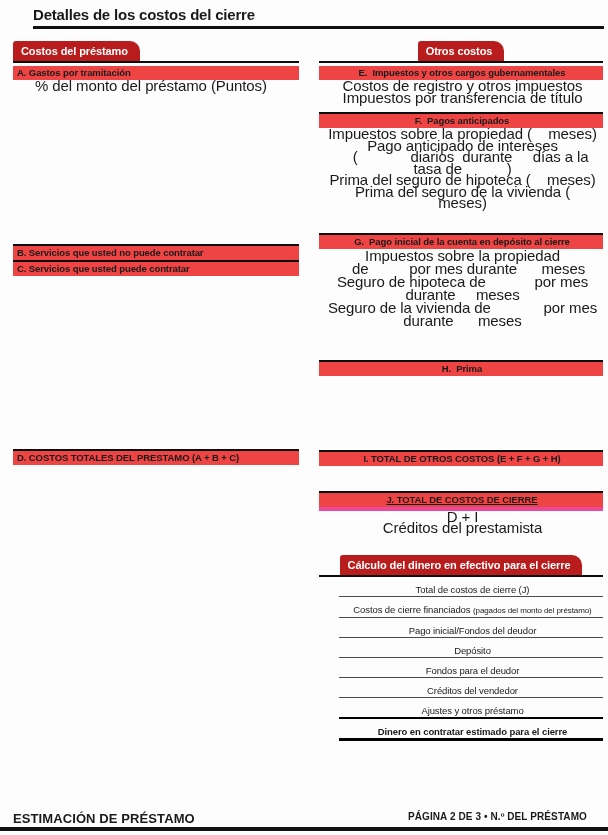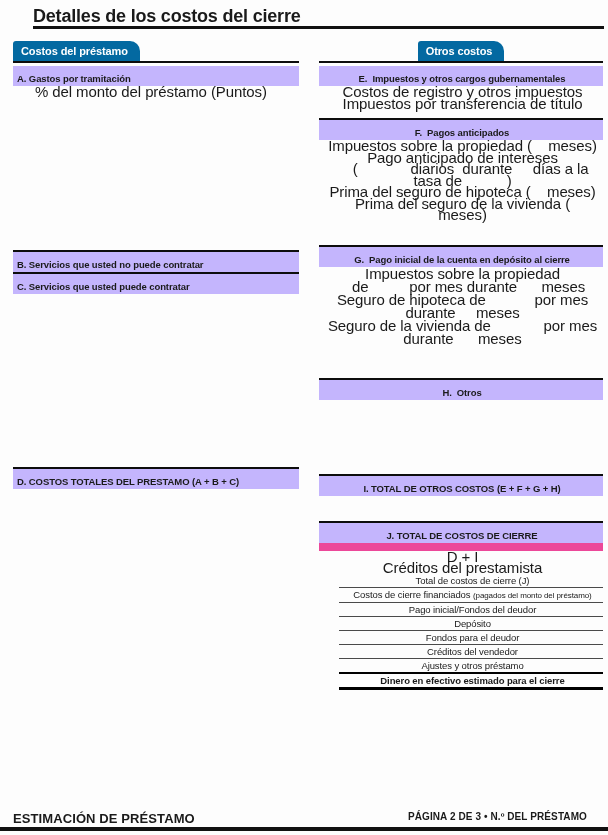--- a/index.html
+++ b/index.html
@@ -6,51 +6,51 @@
   html,body { width:608px; height:835px; }
   body {
     position:relative;
     background:#fdfdfd;
     font-family:"Liberation Sans", sans-serif;
     color:#1a1a1a;
     overflow:hidden;
   }
   .title {
     position:absolute; left:33px; top:6px;
-    font-size:18px; font-weight:bold; letter-spacing:-0.2px;
+    font-size:15px; font-weight:bold; letter-spacing:-0.2px;
   }
   .title-rule {
     position:absolute; left:33px; top:26px; width:571px; height:3px; background:#111;
   }
   .col { position:absolute; top:41px; }
   .col-left  { left:13px;  width:286px; }
   .col-right { left:319px; width:284px;text-align:center; }
 
   .tab-row { border-bottom:2px solid #0d0d0d; height:22px; }
   .tab {
     display:inline-block; height:20px; line-height:20px;
-    background:#0369a1; color:#fff; font-weight:bold; font-size:11px;
+    background:#b91c1c; color:#fff; font-weight:bold; font-size:11px;
     padding:0 12px 0 8px; border-radius:3px 10px 0 0;
     letter-spacing:-0.1px; white-space:nowrap;
   }
   .bar {
-    background:#c4b5fd; font-weight:bold; font-size:9.5px; line-height:10px;
-    padding:8px 2px 2px 4px; white-space:pre-wrap; letter-spacing:-0.1px;
+    background:#ef4444; font-weight:bold; font-size:9.5px; line-height:10px;
+    padding:2px 2px 2px 4px; white-space:pre-wrap; letter-spacing:-0.1px;
   }
   .bar.topline { border-top:2px solid #0d0d0d; }
-  .bar.bottomline { border-bottom:8px solid #ec4899; }
+  .bar.bottomline { border-bottom:4px solid #ec4899;text-decoration:underline; }
   .row {
     font-size:15px; line-height:11.5px; padding-left:3px;
     white-space:pre-wrap; letter-spacing:-0.1px;
   }
   .row.indent { padding-left:22px; }
   .row.wide { line-height:13px; }
 
   .crow {
-    font-size:9.5px; line-height:12px; padding:1px 0 0 3px;
+    font-size:9.5px; line-height:12px; padding:7px 0 0 3px;
     border-bottom:1px solid #4a4a4a; white-space:pre-wrap; letter-spacing:-0.1px;margin-left:20px;
   }
   .crow .note { font-size:8px; }
   .crow.thick { border-bottom:2px solid #000; }
   .crow.final { font-weight:bold; border-bottom:3px solid #000; }
 
   .spacer-a { margin-top:152px; }
   .spacer-b { }
   .spacer-c { margin-top:173px; }
 
@@ -110,33 +110,36 @@
   <div class="row">    (             diarios  durante     días a la tasa de           )</div>
   <div class="row">Prima del seguro de hipoteca (    meses)</div>
   <div class="row">Prima del seguro de la vivienda (     meses)</div>
 
   <div class="bar topline m24">G.  Pago inicial de la cuenta en depósito al cierre</div>
   <div class="row wide">Impuestos sobre la propiedad</div>
   <div class="row wide">   de          por mes durante      meses</div>
   <div class="row wide">Seguro de hipoteca de            por mes durante     meses</div>
   <div class="row wide">Seguro de la vivienda de             por mes durante      meses</div>
 
-  <div class="bar topline m33">H.  Otros</div>
+  <div class="bar topline m33">H.  Prima</div>
 
   <div class="bar topline m58">I. TOTAL DE OTROS COSTOS (E + F + G + H)</div>
 
   <div class="bar topline bottomline m25">J. TOTAL DE COSTOS DE CIERRE</div>
   <div class="row">D + I</div>
   <div class="row">Créditos del prestamista</div>
 
+  <div class="tab-row m21">
+    <span class="tab">Cálculo del dinero en efectivo para el cierre</span>
+  </div>
   <div class="crow">Total de costos de cierre (J)</div>
   <div class="crow"><span>Costos de cierre financiados </span><span class="note">(pagados del monto del préstamo)</span></div>
   <div class="crow">Pago inicial/Fondos del deudor</div>
   <div class="crow">Depósito</div>
   <div class="crow">Fondos para el deudor</div>
   <div class="crow">Créditos del vendedor</div>
   <div class="crow thick">Ajustes y otros préstamo</div>
-  <div class="crow final">Dinero en efectivo estimado para el cierre</div>
+  <div class="crow final">Dinero en contratar estimado para el cierre</div>
 </div>
 
 <div class="footer-left">ESTIMACIÓN DE PRÉSTAMO</div>
 <div class="footer-right">PÁGINA 2 DE 3 • N.º DEL PRÉSTAMO</div>
 <div class="bottom-bar"></div>
 
 </body></html>

